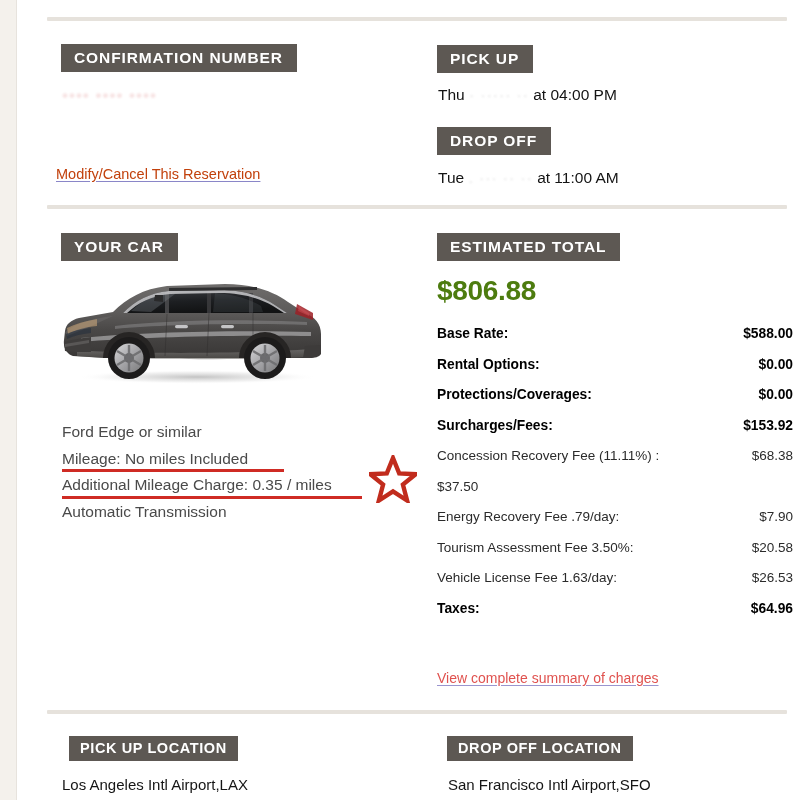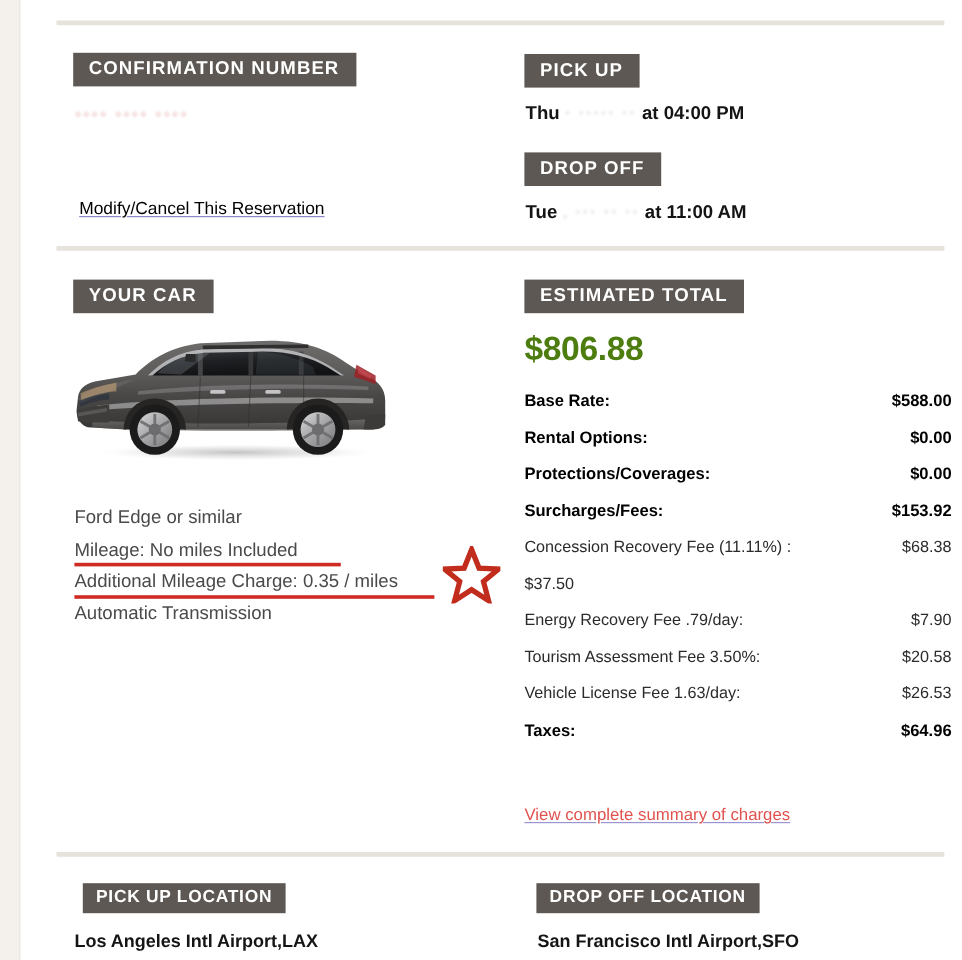--- a/index.html
+++ b/index.html
@@ -76,37 +76,37 @@
     color: #c62a2a;
     font-size: 17px;
     font-weight: bold;
     letter-spacing: 1px;
     opacity: 0.13;
     filter: blur(1.1px);
     white-space: nowrap;
     overflow: hidden;
   }
   #modify-link {
-    left: 49px; top: 166px;
-    color: #000000;
+    left: 39px; top: 166px;
+    color: #c2410c;
     font-size: 14.5px;
     text-decoration: underline;
     text-decoration-color: #8a86c8;
     text-underline-offset: 2px;
     cursor: pointer;
     white-space: nowrap;
   }
 
   
   #pickup-badge   { left: 420px; top: 45px; }
   #pickup-date    { left: 421px; top: 86px; white-space: nowrap; }
   #dropoff-badge  { left: 420px; top: 127px; }
   #dropoff-date   { left: 421px; top: 169px; white-space: nowrap; }
 
-  .date-line { font-size: 15.5px; font-weight: bold; color: #141414; }
+  .date-line { font-size: 15.5px; font-weight: normal; color: #141414; }
   .redacted {
     display: inline-block;
     color: #9e9e9e;
     opacity: 0.35;
     filter: blur(1.2px);
     letter-spacing: 1px;
   }
 
   
   #yourcar-badge { left: 44px; top: 233px; }
@@ -176,21 +176,21 @@
     text-underline-offset: 2px;
     cursor: pointer;
     white-space: nowrap;
   }
 
   
   #pickup-loc-badge  { left: 52px;  top: 736px; }
   #pickup-loc-name   { left: 45px;  top: 776px; white-space: nowrap; }
   #dropoff-loc-badge { left: 430px; top: 736px; }
   #dropoff-loc-name  { left: 431px; top: 776px; white-space: nowrap; }
-  .loc-name { font-size: 15px; font-weight: bold; color: #151515; }
+  .loc-name { font-size: 15px; font-weight: normal; color: #151515; }
 </style>
 </head>
 <body>
 
 <div id="page">
   <div id="sheet">
 
     <div class="divider" id="divider-top"></div>
     <div class="divider" id="divider-mid"></div>
     <div class="divider" id="divider-bottom"></div>

